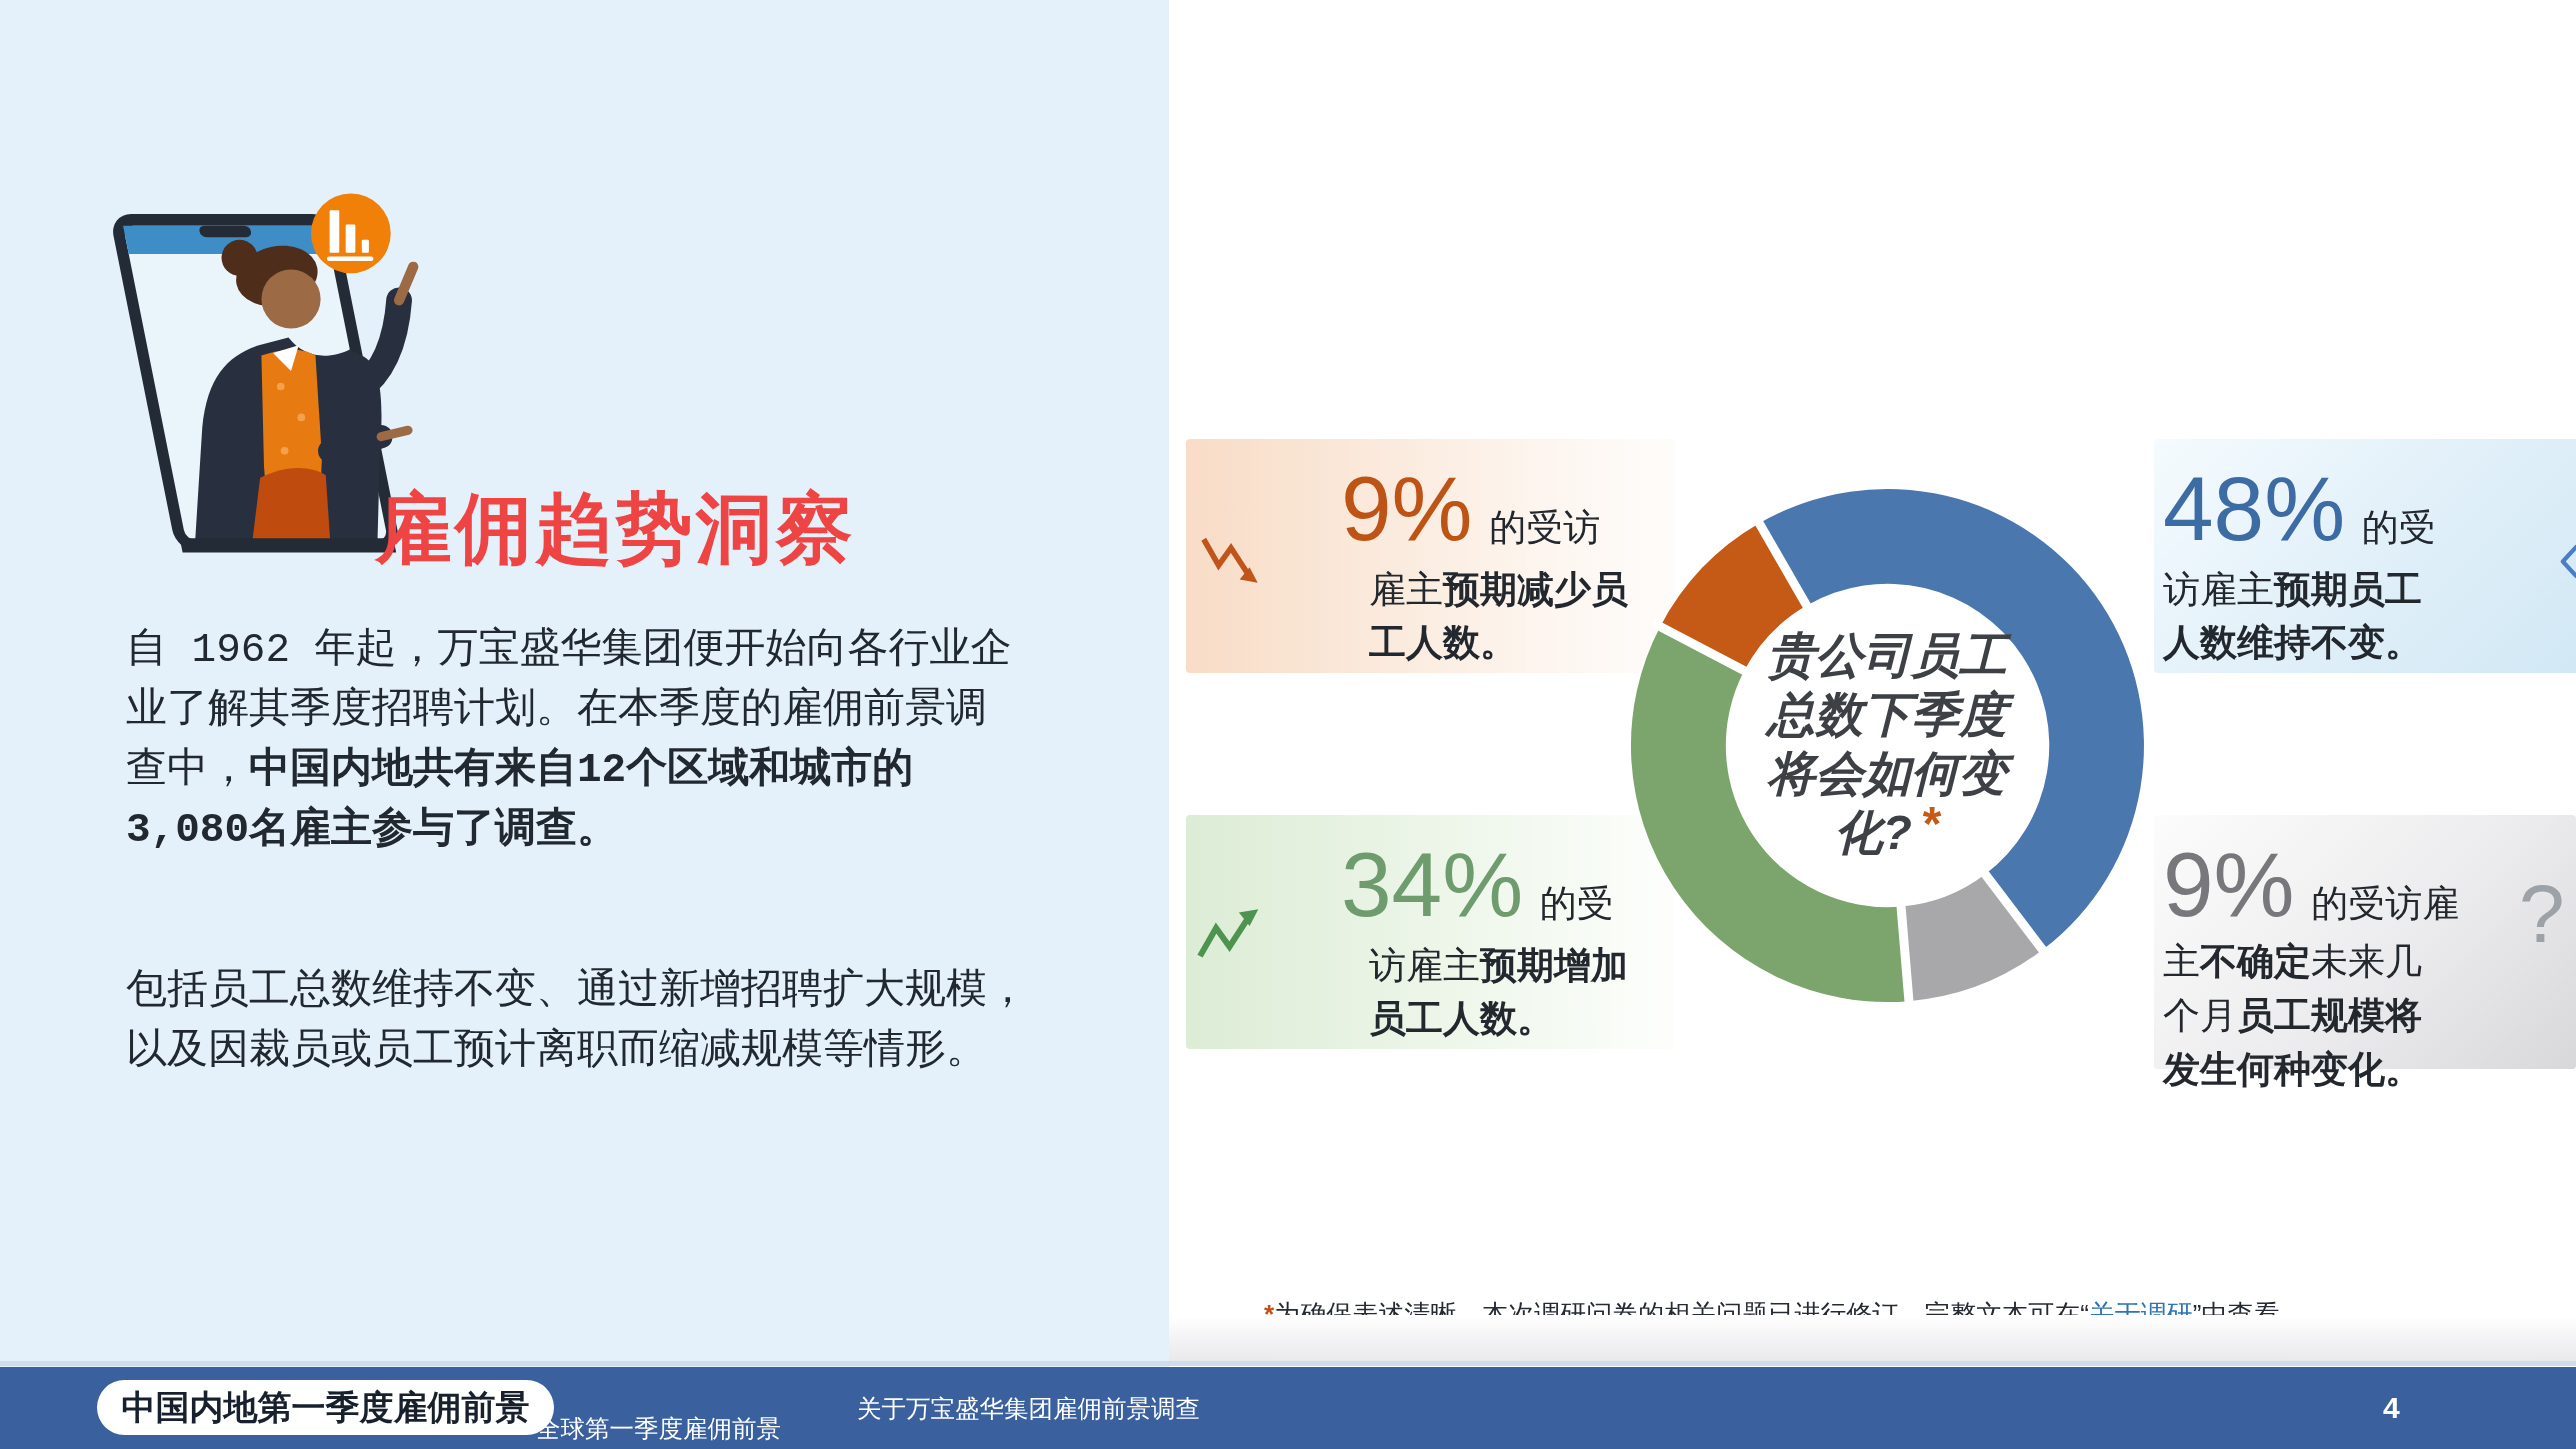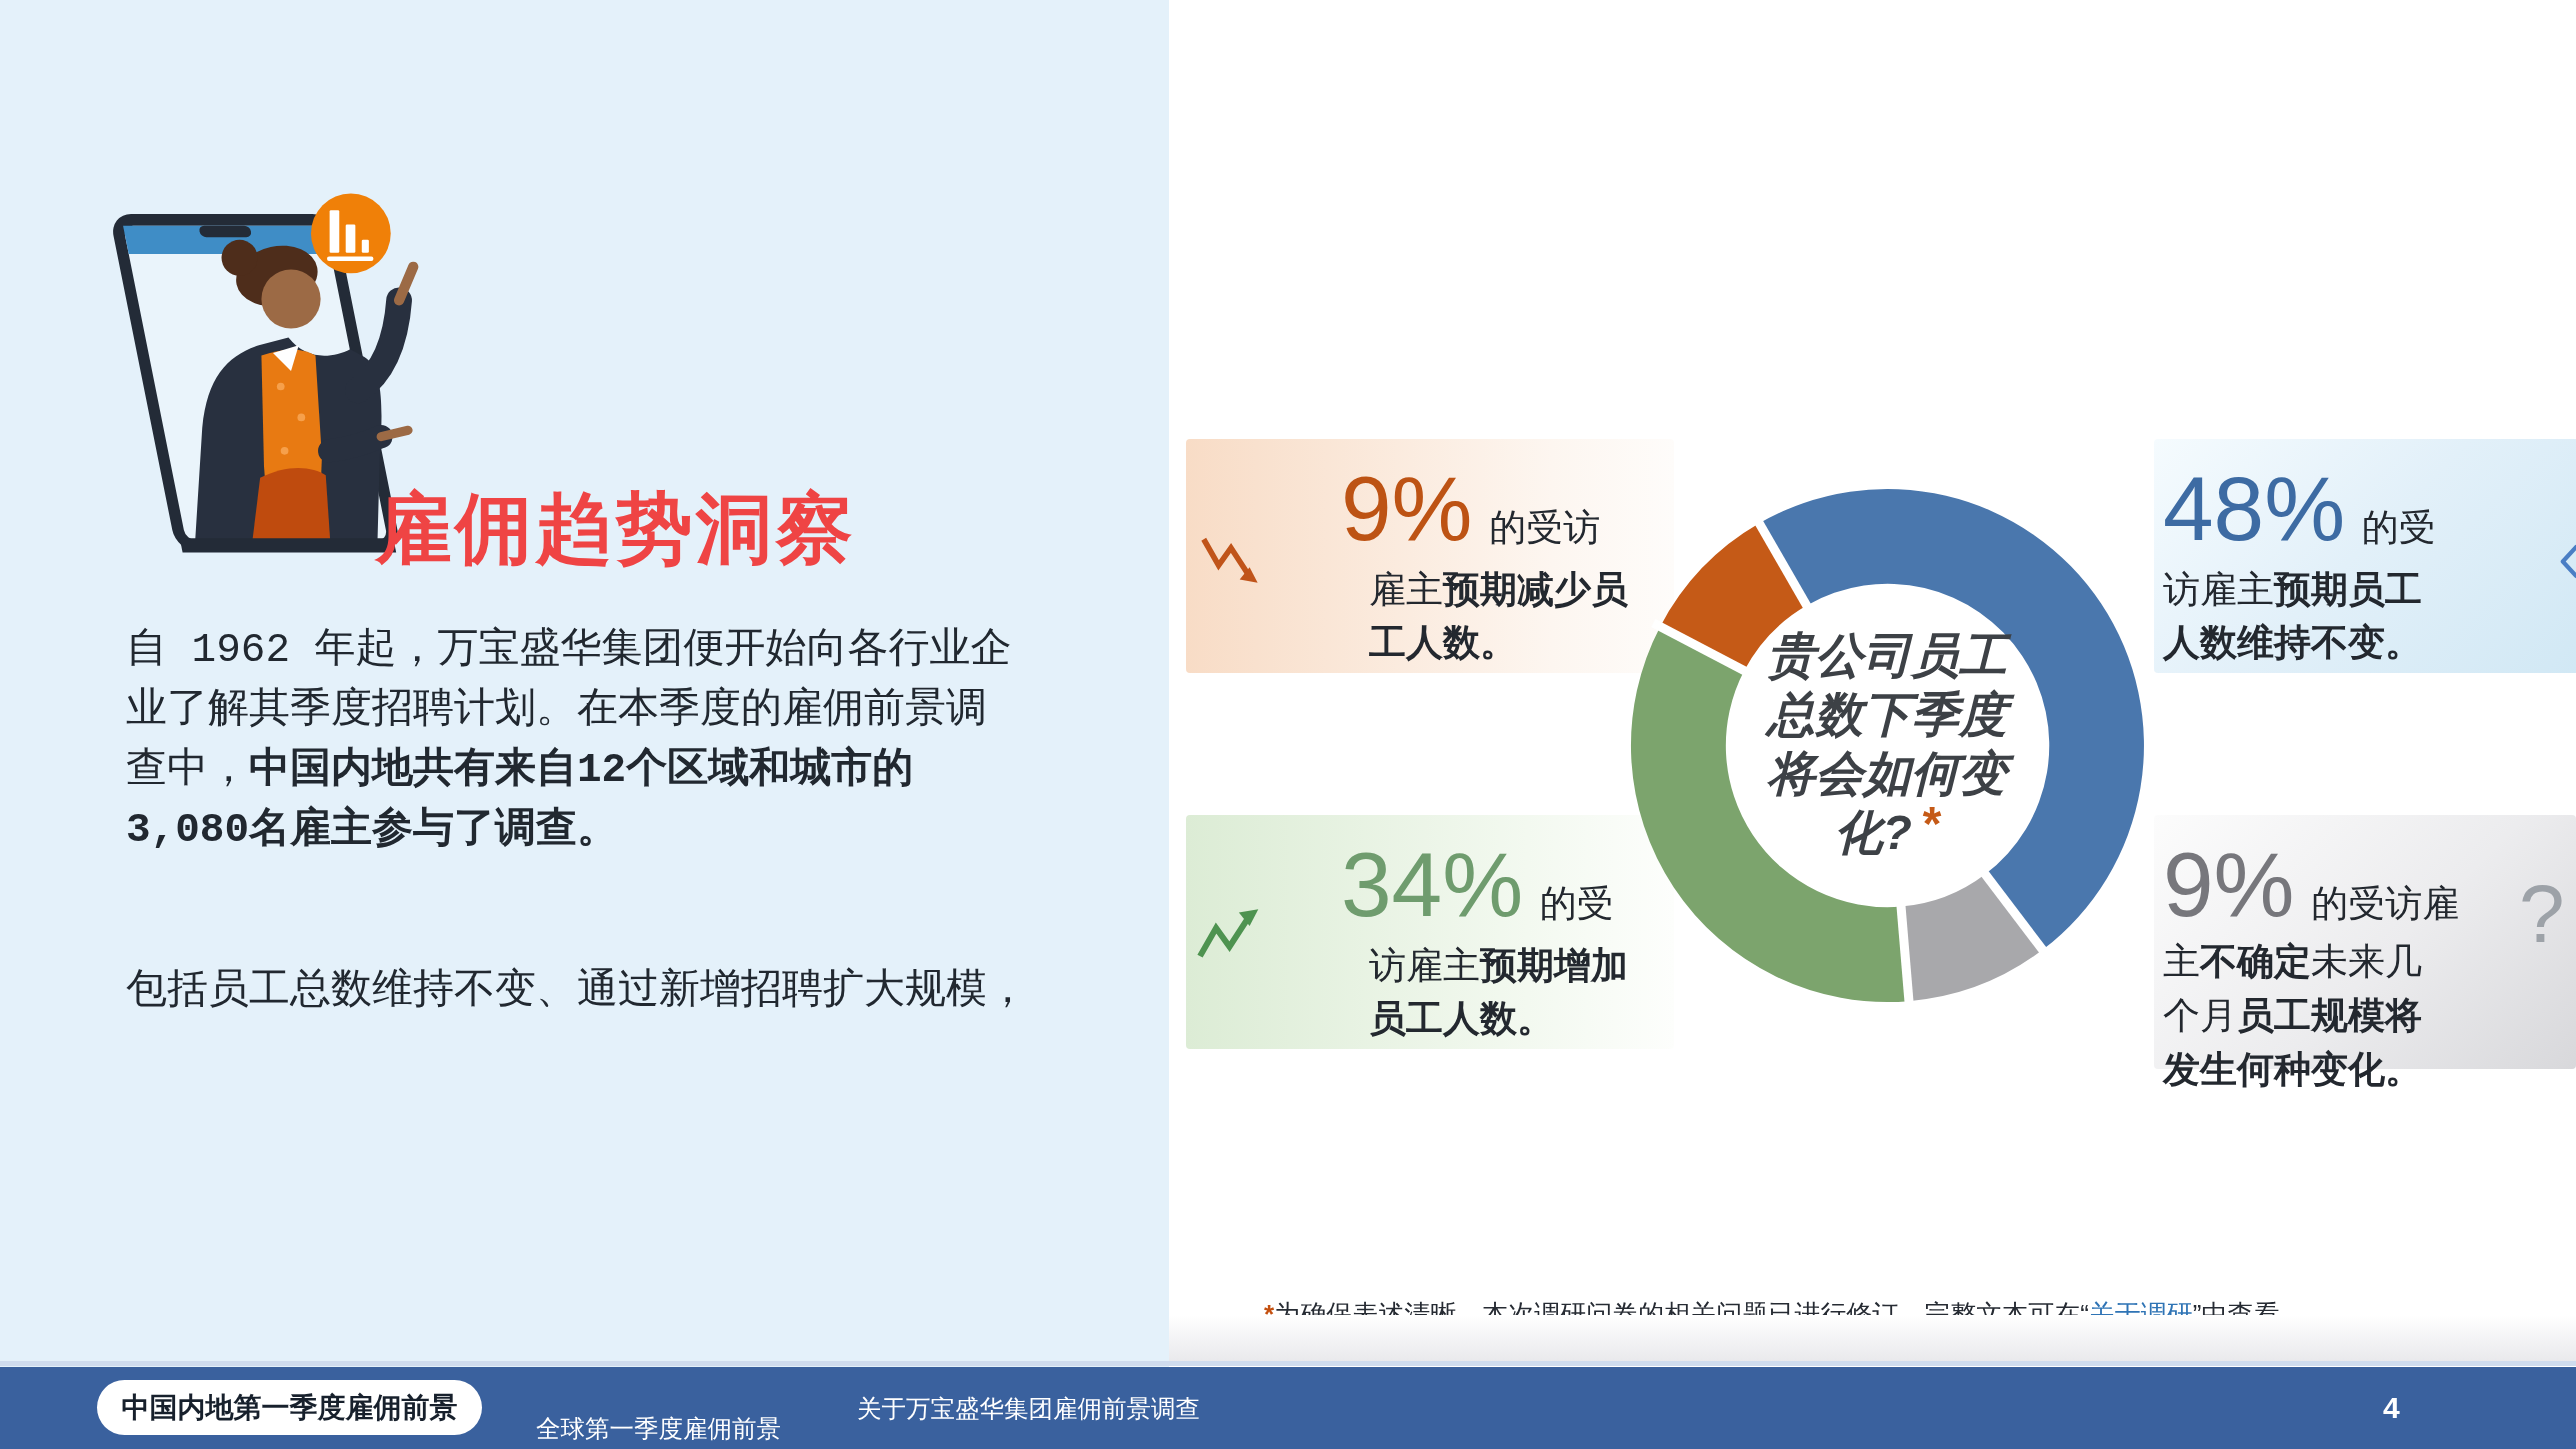--- a/index.html
+++ b/index.html
@@ -47,21 +47,21 @@
   
   .footnote{position:absolute;left:1264px;top:1297px;font-size:26px;color:#262b33;white-space:nowrap;}
   .footnote .star{color:#c4500f;font-weight:700;}
   .footnote a{color:#2f74b5;text-decoration:underline;cursor:pointer;}
   
   .pre-band{position:absolute;left:1169px;top:1315px;width:1407px;height:46px;
     background:linear-gradient(#ffffff,#e9e9ec);}
   .nav-line{position:absolute;left:0;top:1361px;width:2576px;height:5.2px;background:#cfdcee;}
   .bottom-nav{position:absolute;left:0;top:1367px;width:2576px;height:82px;background:#3a619e;}
   .nav-pill{position:absolute;left:97px;top:13px;height:55px;border-radius:28px;background:#ffffff;
-    display:flex;align-items:center;padding:0 24.5px;font-size:28px;font-weight:700;color:#17202c;
+    display:flex;align-items:center;padding:0 24.5px;font-size:34px;font-weight:700;color:#17202c;
     white-space:nowrap;cursor:pointer;}
   .nav-item{position:absolute;top:0;height:82px;display:flex;align-items:center;font-size:24.5px;
     color:#ffffff;white-space:nowrap;cursor:pointer;}
   .nav-item-1{left:536px;margin-top:20px;}
   .nav-item-2{left:857px;}
   .nav-page{position:absolute;left:2383px;top:0;height:82px;display:flex;align-items:center;
     font-size:30px;font-weight:700;color:#ffffff;}
 </style>
 </head>
 <body>
@@ -112,20 +112,21 @@
 
   <div class="page-title">雇佣趋势洞察</div>
   <div class="para para1">
       <div class="tline"><span>自 1962 年起，万宝盛华集团便开始向各行业企</span></div>
       <div class="tline"><span>业了解其季度招聘计划。在本季度的雇佣前景调</span></div>
       <div class="tline"><span>查中，</span><span class="b">中国内地共有来自12个区域和城市的</span></div>
       <div class="tline"><span class="b">3,080名雇主参与了调查。</span></div>
     </div>
   <div class="para para2">
       <div class="tline"><span>包括员工总数维持不变、通过新增招聘扩大规模，</span></div>
+      <div class="tline"><span>以及因裁员或员工预计离职而缩减规模等情形。</span></div>
     </div>
 
   <div class="box box-decrease">
     <svg class="card-icon ic-decrease" width="62" height="59" viewBox="0 0 100 95">
       <path d="M6 10 L30 52 L50 24 L76 64" stroke="#c0541a" stroke-width="9" fill="none" stroke-linejoin="miter"></path>
       <path d="M93 80 L64 75 L80 55 Z" fill="#c0541a"></path>
     </svg>
     <div class="numline">
       <span class="num" style="color: rgb(189, 83, 20);">9%</span>
       <span class="rest">的受访</span>

